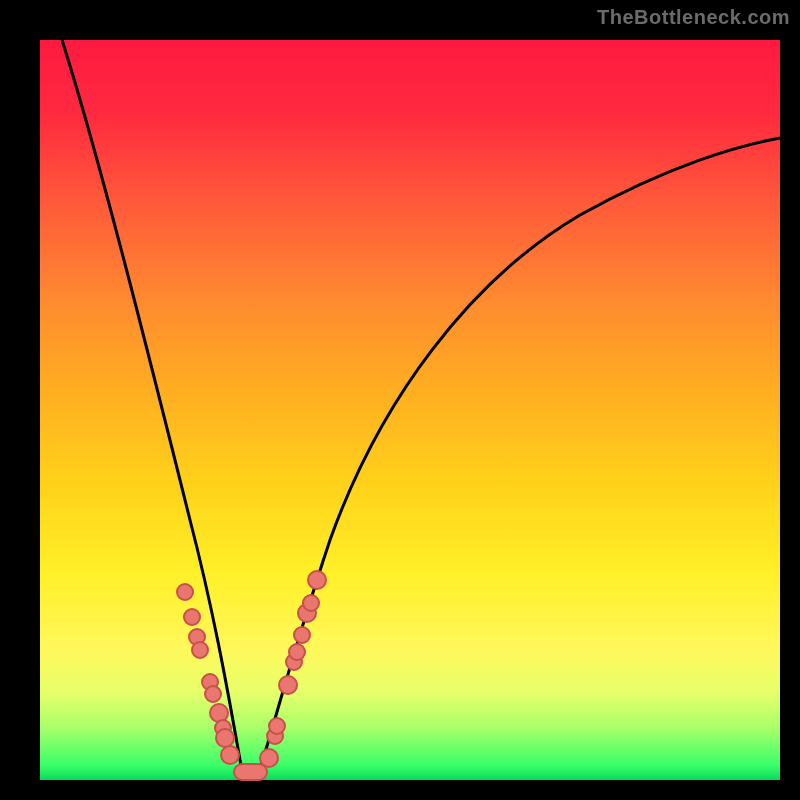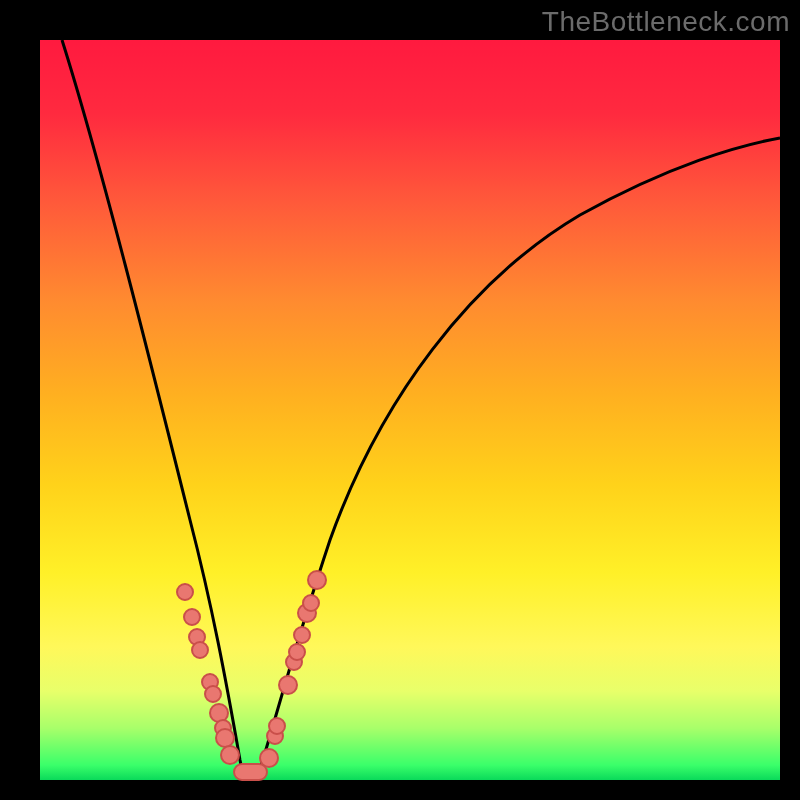--- a/index.html
+++ b/index.html
@@ -38,23 +38,23 @@
       #a8ff6a 93%,
       #3aff6a 98%,
       #0ada5a 100%
     );
   }
   .watermark {
     position: absolute;
     top: 6px;
     right: 10px;
     color: #6b6b6b;
-    font-size: 28px;
+    font-size: 20px;
     letter-spacing: 0.5px;
-    font-weight: 400;
+    font-weight: 700;
     user-select: none;
   }
   svg.curves {
     position: absolute;
     left: 0;
     top: 0;
     width: 740px;
     height: 740px;
     overflow: visible;
   }

